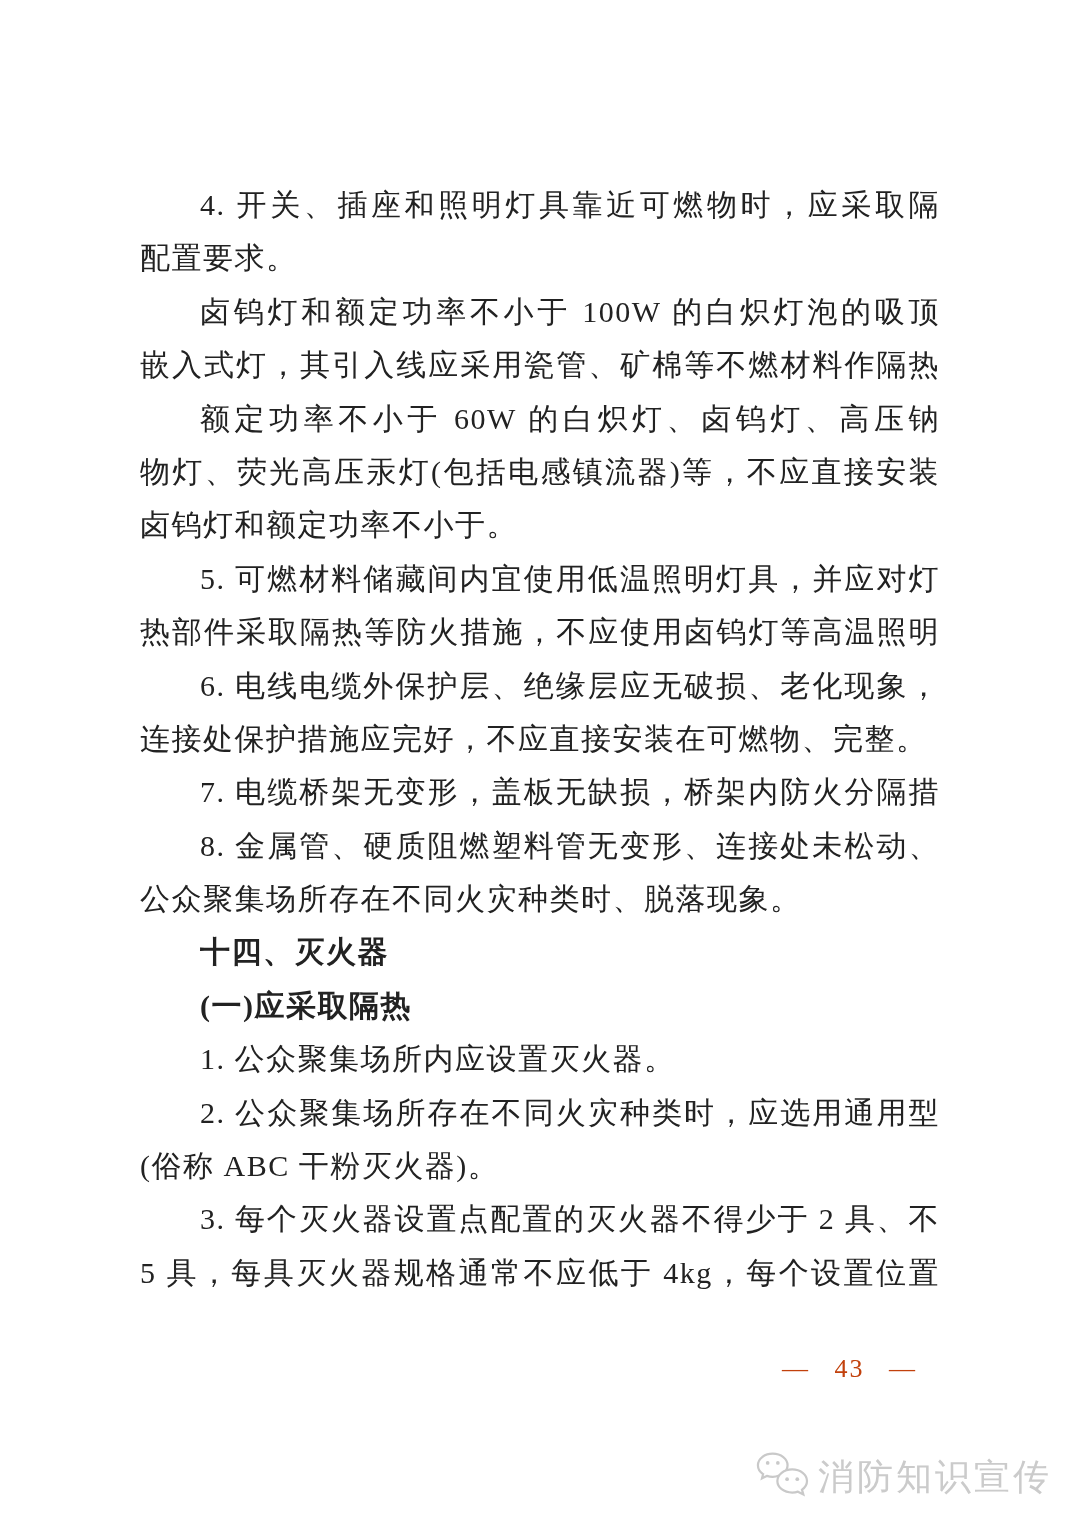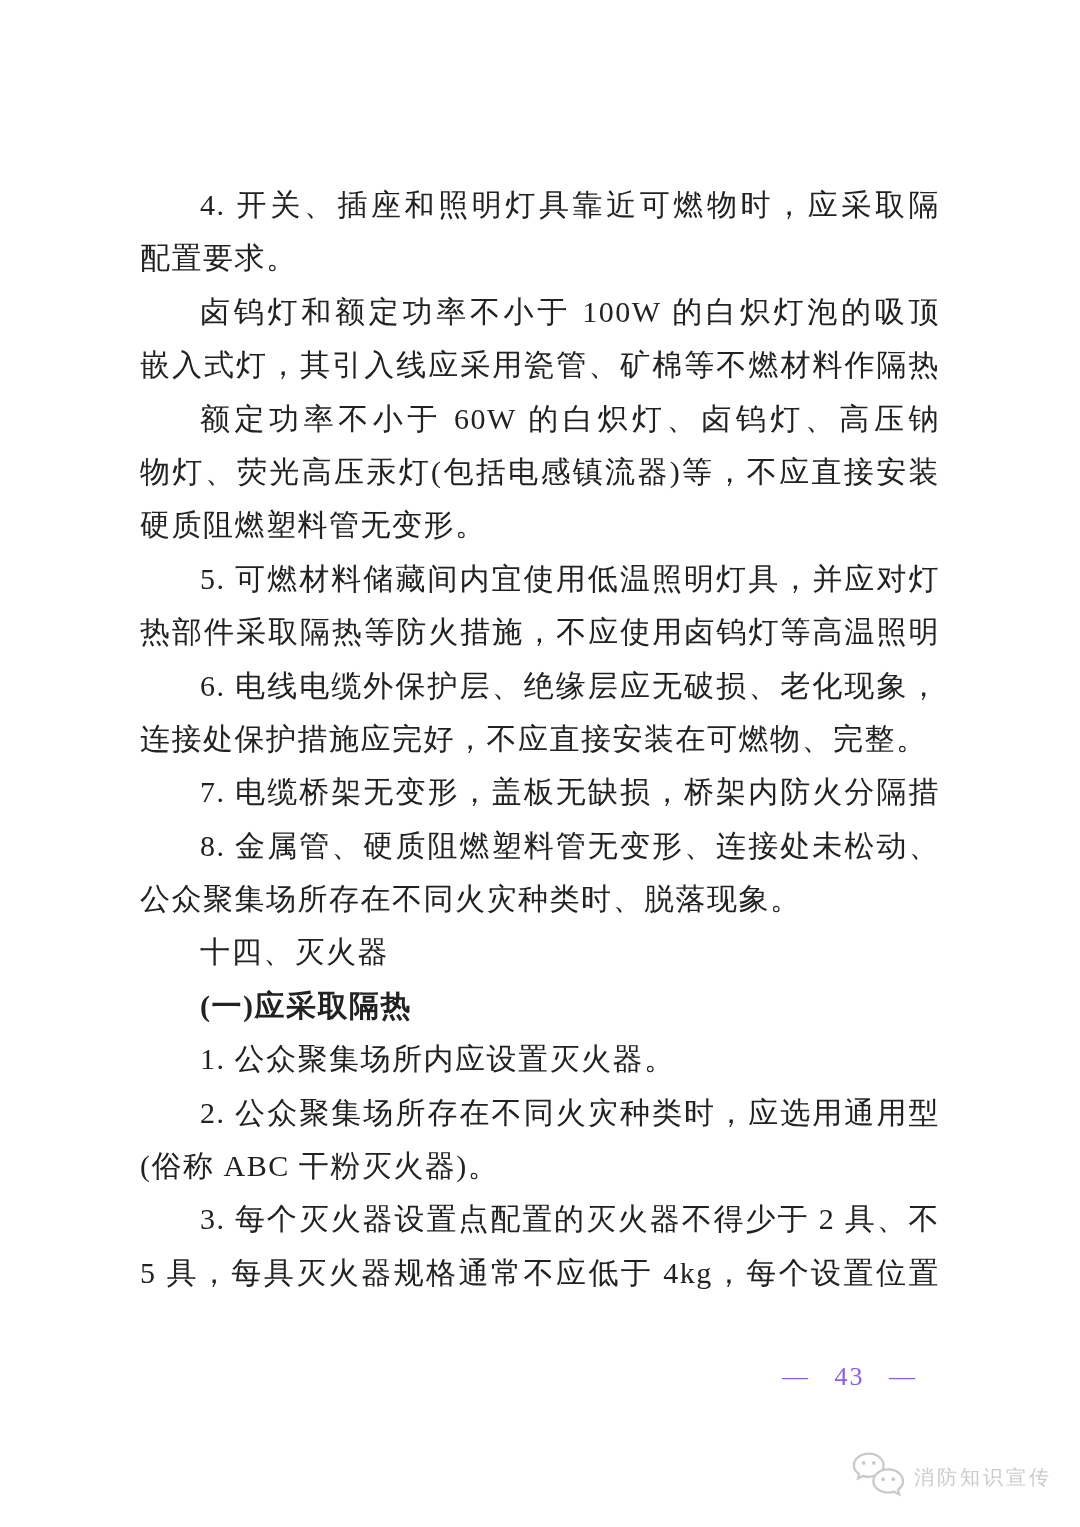--- a/index.html
+++ b/index.html
@@ -29,65 +29,64 @@
   }
   .ln.ind { text-indent: 2em; }
   .ln.full {
     white-space: normal;
     text-align: justify;
     text-align-last: justify;
     overflow: hidden;
   }
   .ln.h1 {
     font-family: "Liberation Sans", "DejaVu Sans", sans-serif;
-    font-weight: 400;
+    font-weight: 700;
   }
   .ln.h2 { font-weight: 700; }
   .page-number {
     position: absolute;
     top: 1352px;
     right: 163px;
     font-size: 26px;
     line-height: 34px;
-    color: #8b5cf6;
+    color: #c2410c;
     letter-spacing: 2px;
     word-spacing: 16px;
     font-family: "Liberation Serif", "DejaVu Serif", serif;
-    margin-top: 8px;
   }
   .watermark {
     position: absolute;
     top: 1450px;
     right: 28px;
     display: flex;
     align-items: center;
     gap: 8px;
   }
   .watermark-text {
     font-family: "Liberation Sans", "DejaVu Sans", sans-serif;
-    font-size: 20px;
+    font-size: 36px;
     letter-spacing: 3px;
     color: #cbcbcb;
     text-shadow: 1px 1px 0 #ffffff;
   }
   .wm-icon { display: block; }
 </style>
 </head>
 <body>
 
 <div class="page">
 
   <div class="content">
     <div class="ln ind full">4. 开关、插座和照明灯具靠近可燃物时，应采取隔热、散热等</div>
     <div class="ln">配置要求。</div>
     <div class="ln ind full">卤钨灯和额定功率不小于 100W 的白炽灯泡的吸顶灯、槽灯、</div>
     <div class="ln full">嵌入式灯，其引入线应采用瓷管、矿棉等不燃材料作隔热保护。</div>
     <div class="ln ind full">额定功率不小于 60W 的白炽灯、卤钨灯、高压钠灯、金属卤化</div>
     <div class="ln full">物灯、荧光高压汞灯(包括电感镇流器)等，不应直接安装在可燃物</div>
-    <div class="ln">硬质阻燃塑料管无变形。</div>
+    <div class="ln">卤钨灯和额定功率不小于。</div>
     <div class="ln ind full">5. 可燃材料储藏间内宜使用低温照明灯具，并应对灯具的发</div>
     <div class="ln full">热部件采取隔热等防火措施，不应使用卤钨灯等高温照明灯具。</div>
     <div class="ln ind full">6. 电线电缆外保护层、绝缘层应无破损、老化现象，电线电缆</div>
     <div class="ln">连接处保护措施应完好，不应直接安装在可燃物、完整。</div>
     <div class="ln ind full">7. 电缆桥架无变形，盖板无缺损，桥架内防火分隔措施应</div>
     <div class="ln ind full">8. 金属管、硬质阻燃塑料管无变形、连接处未松动、脱开，涂刷</div>
     <div class="ln">公众聚集场所存在不同火灾种类时、脱落现象。</div>
     <div class="ln ind h1">十四、灭火器</div>
     <div class="ln ind h2">(一)应采取隔热</div>
     <div class="ln ind">1. 公众聚集场所内应设置灭火器。</div>

